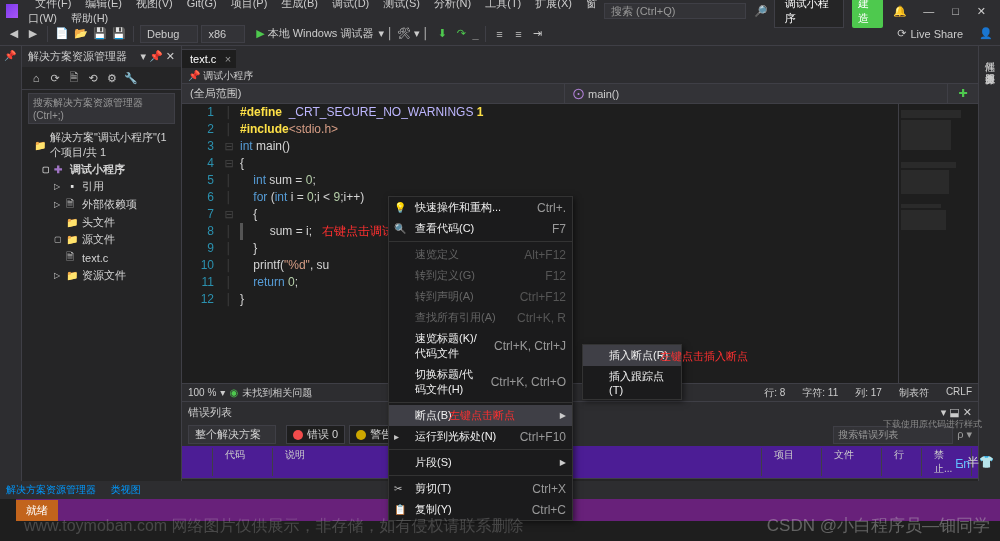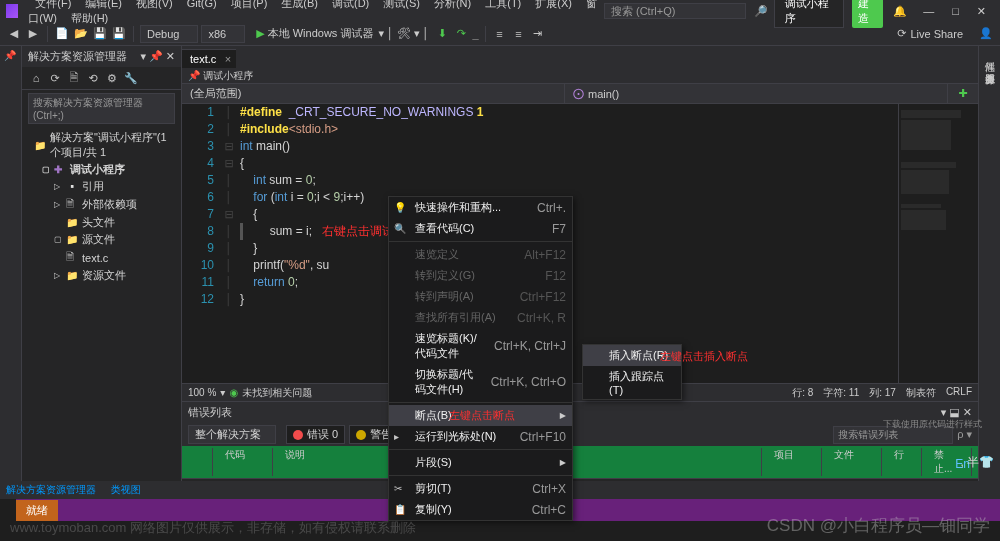--- a/index.html
+++ b/index.html
@@ -78,45 +78,45 @@
 .ctx-sep { height: 1px; background: #333; margin: 2px 0; }
 .ctx-item.highlight { background: #3f3f46; }
 .ctx-arrow { position: absolute; right: 6px; color: #ccc; font-size: 8px; }
 .ctx-item .red-inline { position:absolute; color:#ff3030; left: 60px; top:3px;}
 
 .submenu { position: absolute; top: 344px; left: 582px; background: #1b1b1c; border: 1px solid #333; width: 100px; z-index: 101; box-shadow: 2px 2px 6px rgba(0,0,0,0.5); }
 .sub-note { position: absolute; top: 349px; left: 660px; color: #ff3030; z-index: 102; font-size: 11px;}
 
 
 .editor-status { height: 18px; background: #2d2d30; border-top: 1px solid #3f3f46; display: flex; align-items: center; padding: 0 6px; font-size: 10px; color: #ccc; }
-.editor-status .right { margin-left: auto; display: flex; gap: 10px; }
+.editor-status .right { margin-left: auto; display: flex; gap: 17px; }
 .status-dot { color: #4ec94e; margin: 0 4px; }
 
 
 .bottom-panel { height: 80px; background: #252526; border-top: 1px solid #3f3f46; display: flex; flex-direction: column; }
 .bp-header { display: flex; align-items: center; padding: 2px 6px; background: #2d2d30; }
 .bp-combo { background: #333337; border: 1px solid #3f3f46; padding: 1px 14px 1px 6px; margin-right: 10px; }
 .err-pill { display: inline-flex; align-items: center; gap: 4px; padding: 1px 6px; border: 1px solid #3f3f46; margin-right: 4px; background:#1e1e1e;}
 .err-icon { width: 10px; height: 10px; border-radius: 50%; }
 .err-red { background: #f14c4c; }
 .err-yel { background: #cca700; }
 .bp-search { margin-left: auto; background: #333337; border: 1px solid #3f3f46; padding: 1px 4px; width: 120px; color: #999; font-size: 10px;}
-.bp-cols { display: flex; background: #15803d; border-bottom: 1px solid #3f3f46; padding: 2px 6px; color: #ccc; font-size: 10px; }
+.bp-cols { display: flex; background: #4c1d95; border-bottom: 1px solid #3f3f46; padding: 2px 6px; color: #ccc; font-size: 10px; }
 .bp-col { padding: 0 12px; border-right: 1px solid #3f3f46; }
 
 
 .bottom-tabs { height: 18px; background: #2d2d30; padding: 2px 6px; color: #0097fb; font-size: 10px; }
 .bottom-tabs span { margin-right: 12px; cursor: pointer; }
 
 
 .statusbar { height: 22px; background: #68217a; display: flex; align-items: center; padding: 0 8px; color: #fff; font-size: 11px; margin-left: 16px; }
 .sb-ready { background: #c2641c; padding: 3px 10px; margin-left: -8px; }
 
 
-.watermark-bl { position: absolute; bottom: 4px; left: 10px; color: rgba(200,200,200,0.25); font-size: 13px; z-index: 200;}
+.watermark-bl { position: absolute; bottom: 4px; left: 24px; color: rgba(200,200,200,0.25); font-size: 16px; z-index: 200;}
 .watermark-br { position: absolute; bottom: 4px; right: 10px; color: rgba(200,200,200,0.4); font-size: 17px; z-index: 200;}
 .lang-ind { position: absolute; right: 30px; bottom: 70px; color: #5fc0ff; font-size: 12px; z-index: 150;}
 .tshirt { position: absolute; right: 6px; bottom: 70px; font-size: 12px; z-index: 150;}
 .overlay-text { position: absolute; right: 18px; bottom: 110px; color: #888; font-size: 9px; z-index: 150;}
 </style>
 </head>
 <body>
 
 <div class="titlebar">
   <div class="vs-logo"></div>

